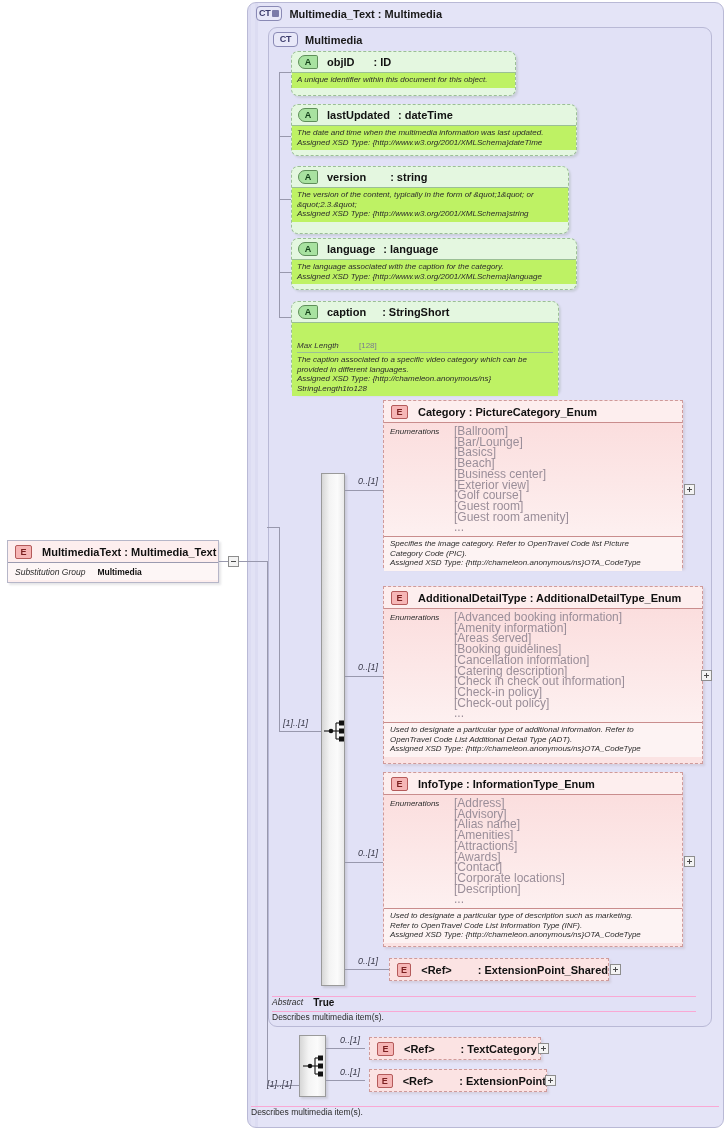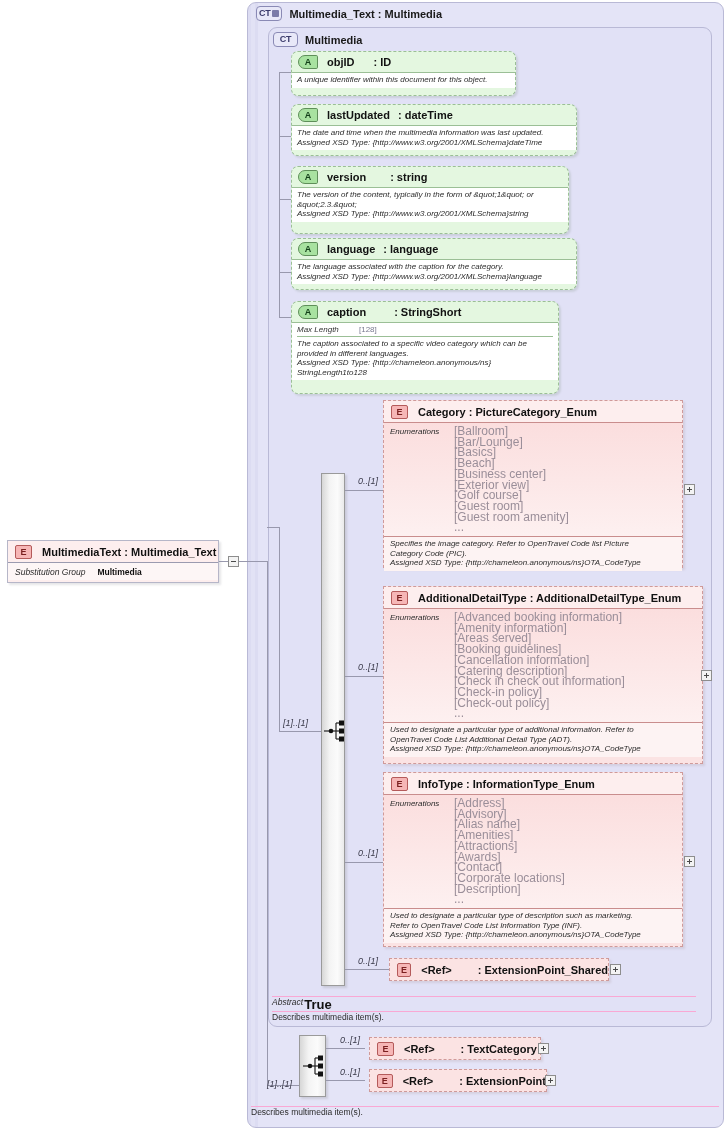--- a/index.html
+++ b/index.html
@@ -99,21 +99,21 @@
   .attr-name {
     font-size: 11px; font-weight: bold; color: #111;
     margin-left: 9px; white-space: nowrap;
   }
   .attr-type {
     font-size: 11px; font-weight: bold; color: #111;
     margin-left: 4px; white-space: nowrap;
   }
   .attr-body {
     padding: 2px 5px 3px 5px;
-    background: #ffffff;
+    background: #bef264;
   }
   .facet-row {
     display: flex;
     font-size: 8px;
     padding: 1px 0 2px 0;
     border-bottom: 1px solid #9bbf96;
     margin-bottom: 2px;
   }
   .facet-label { font-style: italic; color: #333; width: 62px; }
   .facet-val { color: #7a7a90; }
@@ -264,21 +264,21 @@
     white-space: nowrap;
   }
 
   
   .foot-row {
     position: absolute;
     display: flex; 
     border-top: 1px solid #f9a8d4;
   }
   .foot-label { font-size: 8.5px; font-style: italic; color: #2b2b2b; }
-  .foot-val { font-size: 13px; font-weight: bold; color: #111; margin-left: 1px; }
+  .foot-val { font-size: 10px; font-weight: bold; color: #111; margin-left: 10px; }
   .foot-doc { font-size: 8.5px; color: #2b2b2b; }
 </style>
 </head>
 <body>
 
 <div id="canvas">
 
   <div class="ct-outer" style="left:247px; top:2px; width:477px; height:1126px;"></div>
 
   <div class="ct-badge" style="left:256px; top:6px;">
@@ -345,23 +345,23 @@
     <div class="attr-body">
       <div class="doc-line">The language associated with the caption for the category.
 Assigned XSD Type: {http://www.w3.org/2001/XMLSchema}language</div>
     </div>
   </div>
 
   <div class="attr-box" style="left:291px; top:301px; width:268px; height:93px;">
     <div class="attr-head">
       <span class="badge-a">A</span>
       <span class="attr-name">caption</span>
-      <span class="attr-type" style="margin-left:28px;">: StringShort</span>
-    </div>
-    <div class="attr-body" style="padding-top:1px;">
+      <span class="attr-type" style="margin-left:16px;">: StringShort</span>
+    </div>
+    <div class="attr-body" style="padding-top:17px;">
       <div class="facet-row">
         <span class="facet-label">Max Length</span>
         <span class="facet-val">[128]</span>
       </div>
       <div class="doc-line">The caption associated to a specific video category which can be
 provided in different languages.
 Assigned XSD Type: {http://chameleon.anonymous/ns}
 StringLength1to128</div>
     </div>
   </div>

